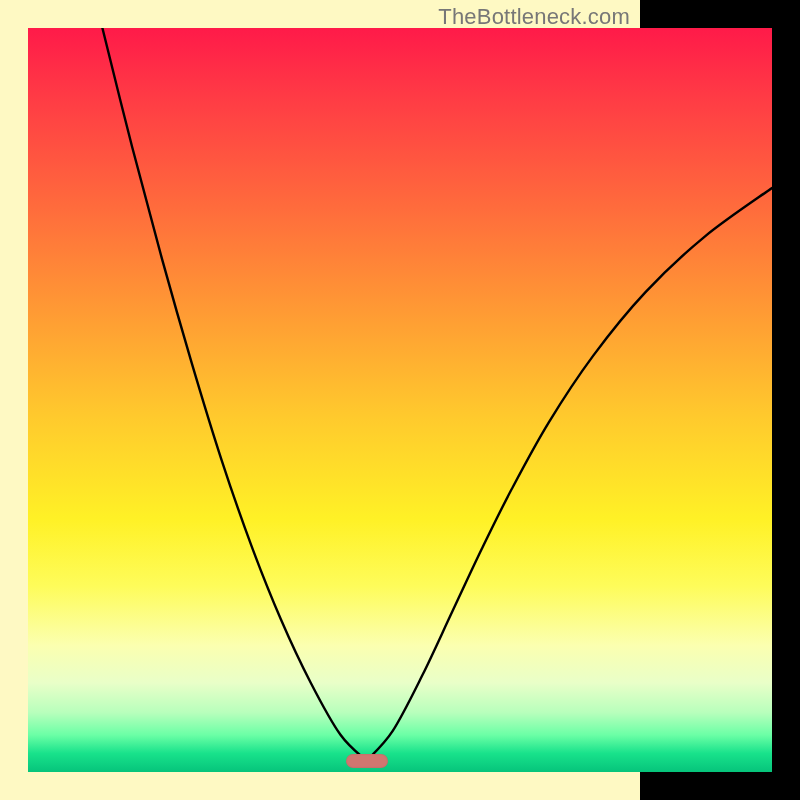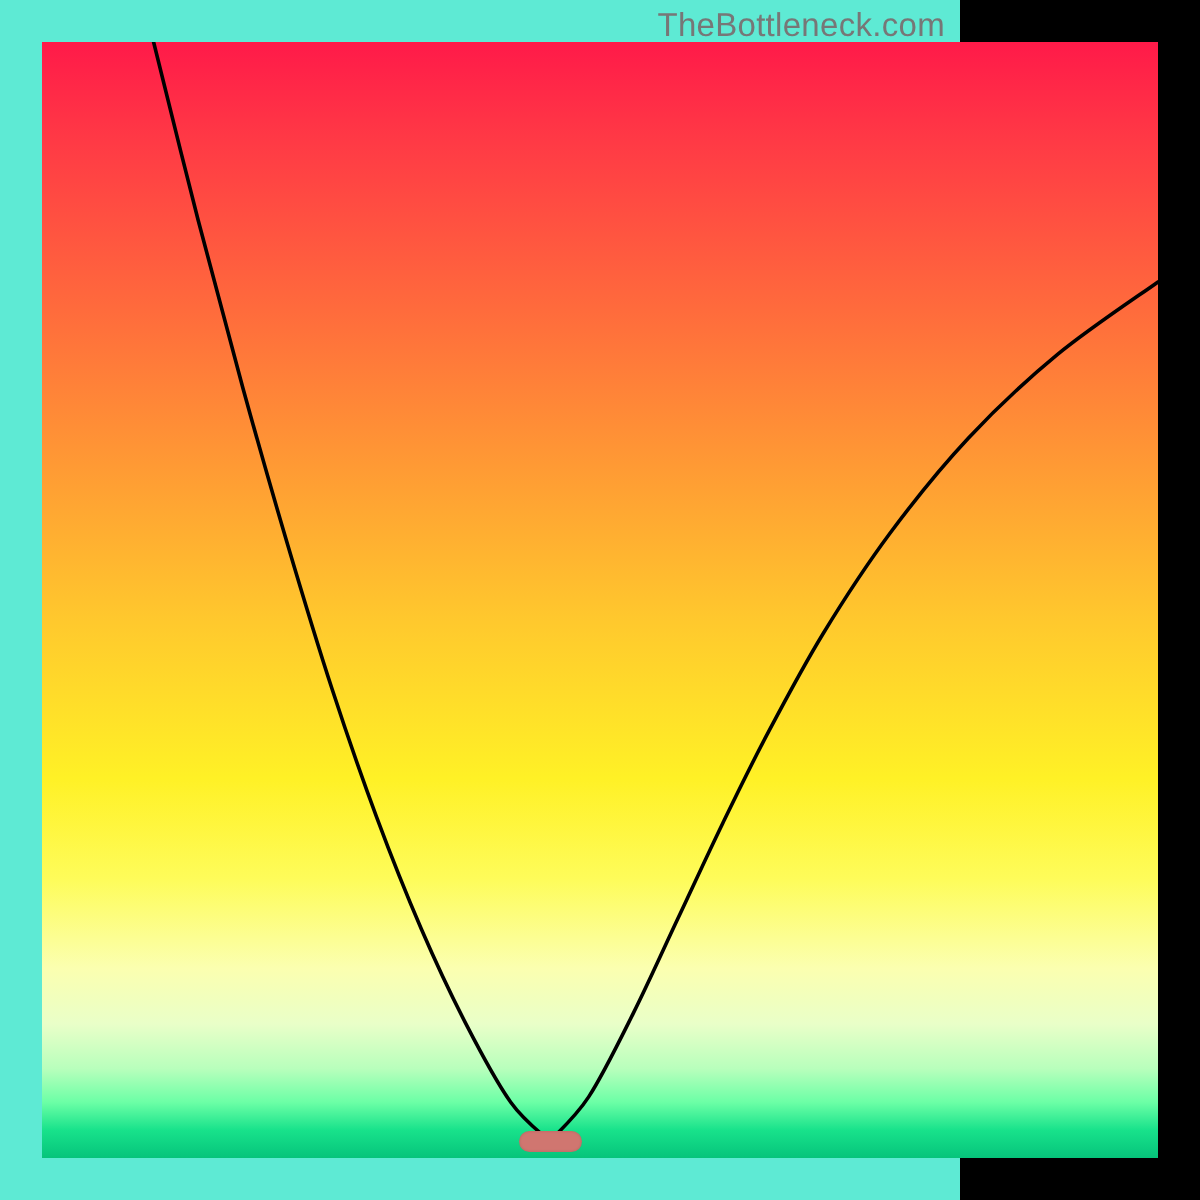--- a/index.html
+++ b/index.html
@@ -10,21 +10,21 @@
     background: #000;
     overflow: hidden;
     font-family: Arial, Helvetica, sans-serif;
   }
   .frame {
     position: absolute;
     left: 0;
     top: 0;
     width: 640px;
     height: 800px;
-    background: #5eead4;
+    background: #fef9c3;
   }
   .plot {
     position: absolute;
     left: 28px;
     top: 28px;
     width: 744px;
     height: 744px;
     background: linear-gradient(to bottom,
       #ff1a49 0%,
       #ff3a45 9%,

